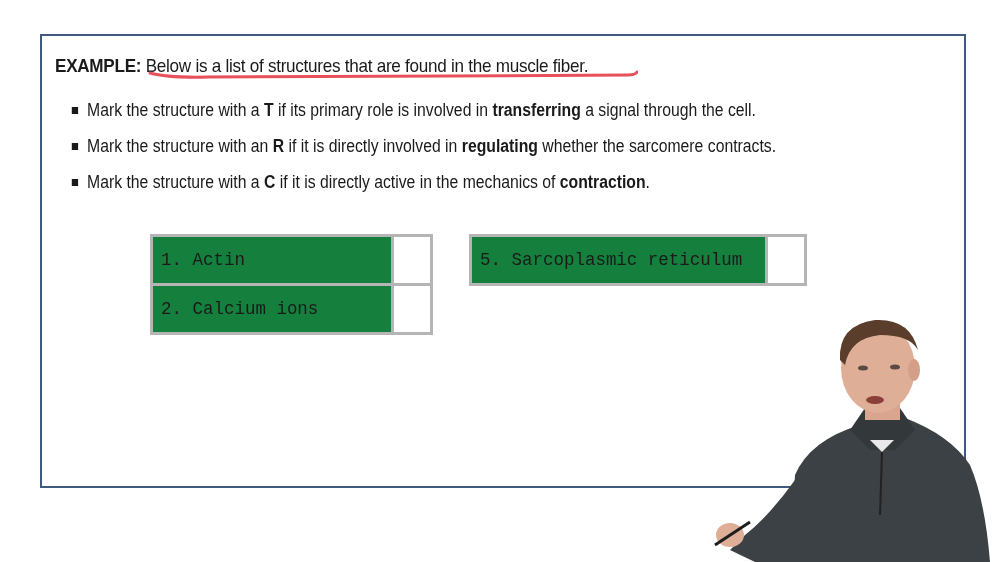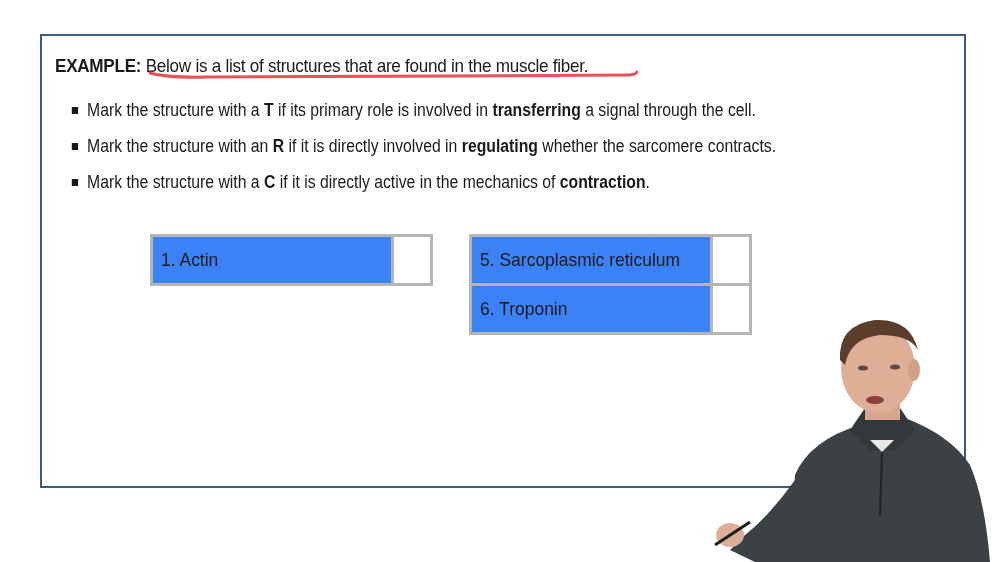--- a/index.html
+++ b/index.html
@@ -38,21 +38,21 @@
   .bullet b { font-weight:bold; }
   table.struct {
     position:absolute; border-collapse:collapse;
     border:3px solid #b5b5b5;
   }
   table.struct td {
     border:3px solid #b5b5b5; height:46px; padding:0;
     font-size:19px; transform-origin:left;
   }
   table.struct td.name {
-    background:#3b82f6; padding-left:8px; white-space:nowrap;
+    background:#15803d; padding-left:8px; white-space:nowrap;font-family:Liberation Mono, monospace;
   }
   table.struct td.name span { display:inline-block; transform:scaleX(0.92); transform-origin:left center; }
   table.struct td.box { background:#ffffff; width:36px; }
   #t1 { left:150px; top:234px; }
   #t1 td.name { width:230px; }
   #t2 { left:469px; top:234px; }
   #t2 td.name { width:230px;padding-left:8px; }
   .presenter { position:absolute; left:700px; top:300px; width:300px; height:262px; }
 </style>
 </head>
@@ -83,31 +83,31 @@
     <span>Mark the structure with a </span>&nbsp;<b>C</b>&nbsp;<span> if it is directly active in the mechanics of </span>&nbsp;<b>contraction</b><span>.</span>
   </div>
 </div>
 
 <table class="struct" id="t1">
   <tbody>
       <tr>
     <td class="name"><span>1. Actin</span></td>
     <td class="box"></td>
   </tr>
+  <tr>
+    <td class="name"><span>2. Calcium ions</span></td>
+    <td class="box"></td>
+  </tr>
 </tbody>
   </table>
 
 <table class="struct" id="t2">
   <tbody>
       <tr>
     <td class="name"><span>5. Sarcoplasmic reticulum</span></td>
-    <td class="box"></td>
-  </tr>
-  <tr>
-    <td class="name"><span>6. Troponin</span></td>
     <td class="box"></td>
   </tr>
 </tbody>
   </table>
 
 <svg class="presenter" viewBox="0 0 300 262">
 
   <path d="M90 262 L 95 175 Q 110 140 160 125 L 175 118 L 205 118 Q 250 135 270 165 Q 285 200 290 262 Z" fill="#3c4145"></path>
 
   <path d="M150 130 L 165 108 L 200 108 L 215 130 L 195 150 L 170 150 Z" fill="#33383b"></path>

